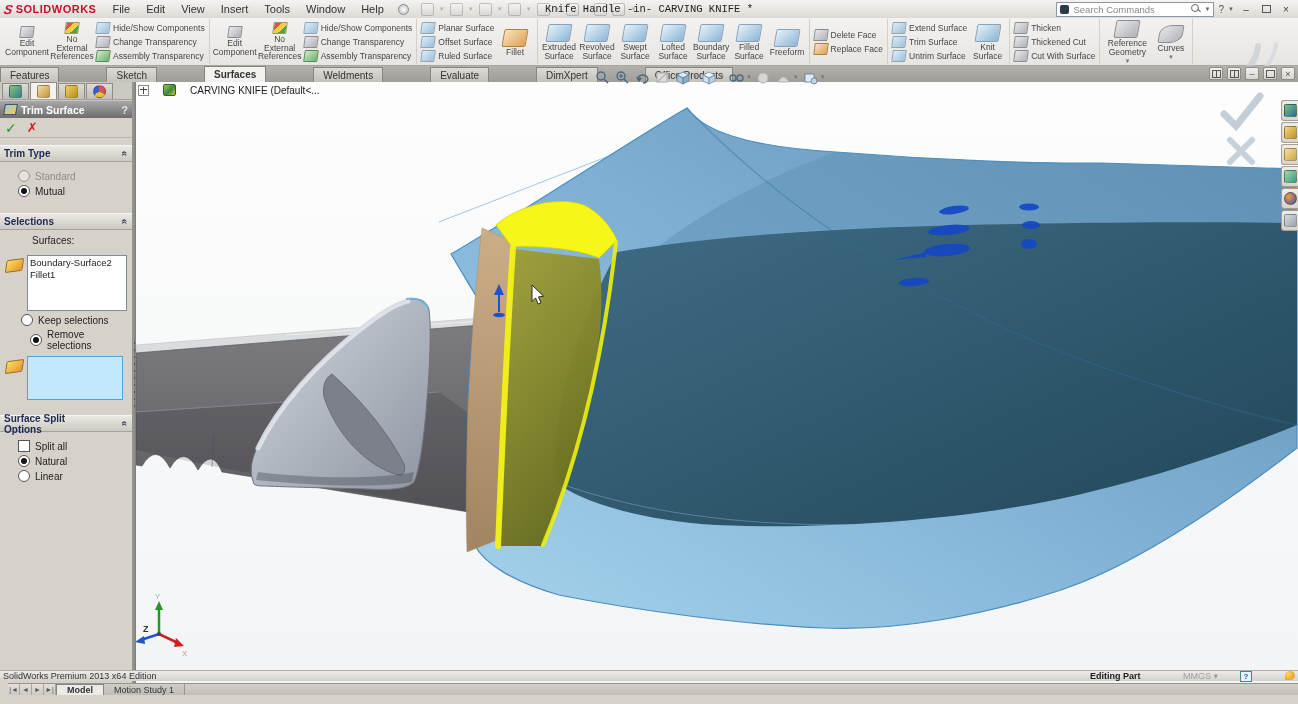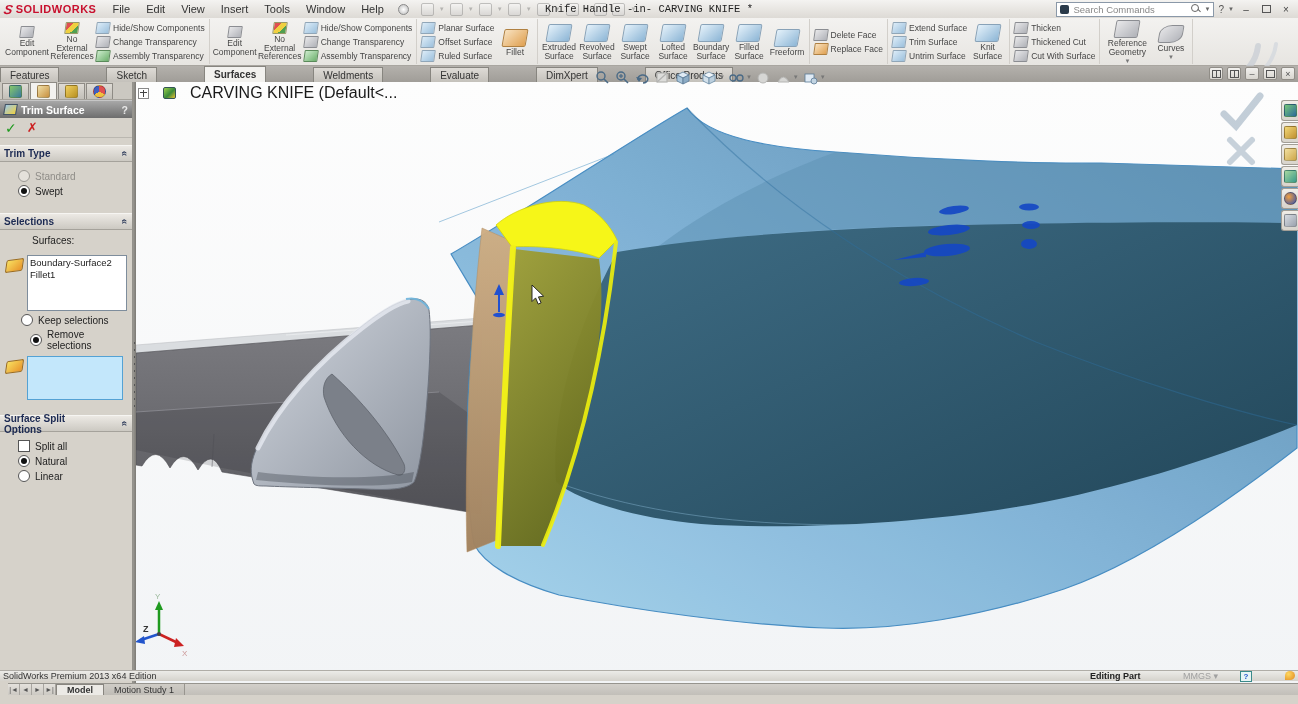--- a/index.html
+++ b/index.html
@@ -89,21 +89,21 @@
   .sel-list{width:94px;height:52px;background:#fff;border:1px solid #7e8d9c;font-size:9.5px;line-height:1.3;padding:1px 2px;overflow:hidden;}
   .sel-box{width:94px;height:42px;background:#c3e7fb;border:1px solid #54a2d4;}
   .surfaces-label{margin-left:26px;margin-bottom:9px;}
   
   .vsplit{position:absolute;left:133px;top:82px;width:3px;height:601px;background:linear-gradient(90deg,#9b9993,#7c7a75);}
   .vsplit::after{content:"";position:absolute;left:1px;top:260px;width:1px;height:70px;
      background:repeating-linear-gradient(#555 0 2px,transparent 2px 7px);}
   
   .viewport{position:absolute;left:136px;top:82px;width:1162px;height:601px;background:linear-gradient(#fdfdfd,#f2f4f6);overflow:hidden;}
   .scene{position:absolute;left:0;top:0;}
-  .treeroot{position:absolute;left:2px;top:2px;display:flex;align-items:center;gap:14px;font-size:16px;color:#1a1a1a;}
+  .treeroot{position:absolute;left:2px;top:2px;display:flex;align-items:center;gap:14px;font-size:10px;color:#1a1a1a;}
   .expander{width:9px;height:9px;border:1px solid #888;background:#fff;position:relative;flex:none;}
   .expander::before{content:"";position:absolute;left:1px;right:1px;top:3.5px;height:1px;background:#444;}
   .expander::after{content:"";position:absolute;top:1px;bottom:1px;left:3.5px;width:1px;background:#444;}
   .part-ico{width:11px;height:10px;background:linear-gradient(135deg,#9ad04a,#3a8a3a 55%,#e8c030);border:1px solid #355;border-radius:2px;flex:none;}
   .taskpane{position:absolute;right:0;top:18px;width:17px;display:flex;flex-direction:column;gap:1px;}
   .tp-btn{width:17px;height:21px;background:linear-gradient(#f0ede7,#d8d4cc);border:1px solid #a29e96;border-right:none;border-radius:3px 0 0 3px;display:flex;align-items:center;justify-content:center;box-sizing:border-box;}
   .tpi{width:11px;height:11px;border-radius:2px;border:1px solid rgba(0,0,0,.25);}
   .tp1{background:linear-gradient(135deg,#79c879,#2a6a9a);}
   .tp2{background:linear-gradient(135deg,#f2d878,#c09030);}
   .tp3{background:linear-gradient(135deg,#f2e0a0,#cda64a);}
@@ -475,21 +475,21 @@
       <span>Trim Type</span>
       <span class="chev">«</span>
     </div>
     <div class="pmbody">
       <div class="optrow">
         <span class="radio dis"></span>
         <span class="dis-label">Standard</span>
       </div>
       <div class="optrow">
         <span class="radio sel"></span>
-        <span>Swept</span>
+        <span>Mutual</span>
       </div>
     </div>
 
     <div style="height:6px"></div>
 
     <div class="pmsec">
       <span>Selections</span>
       <span class="chev">«</span>
     </div>
     <div class="pmbody">

